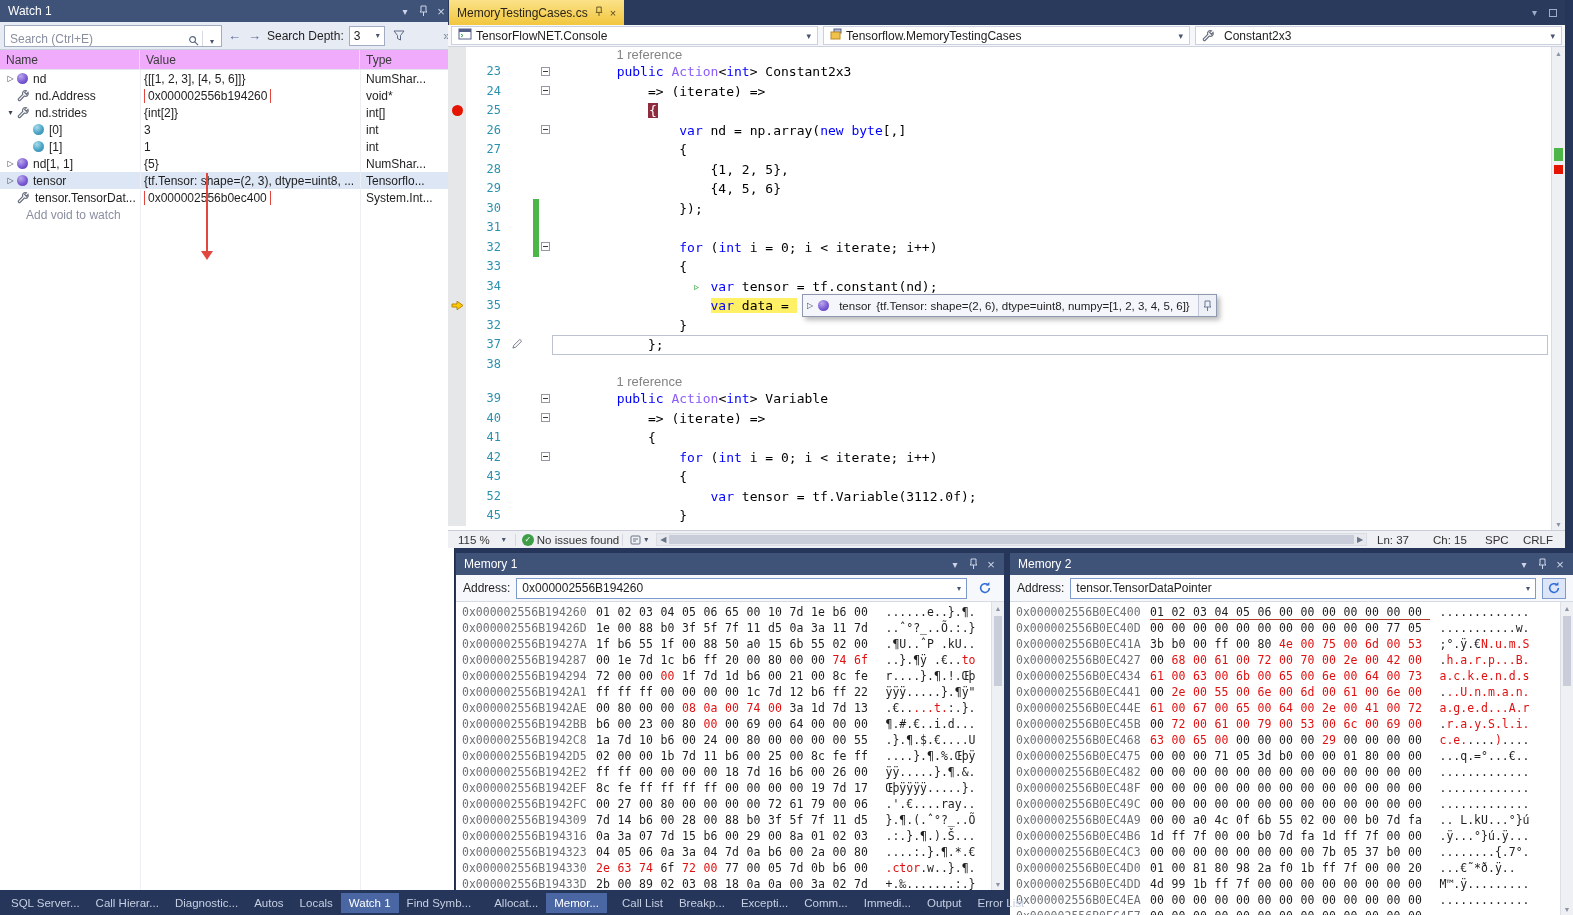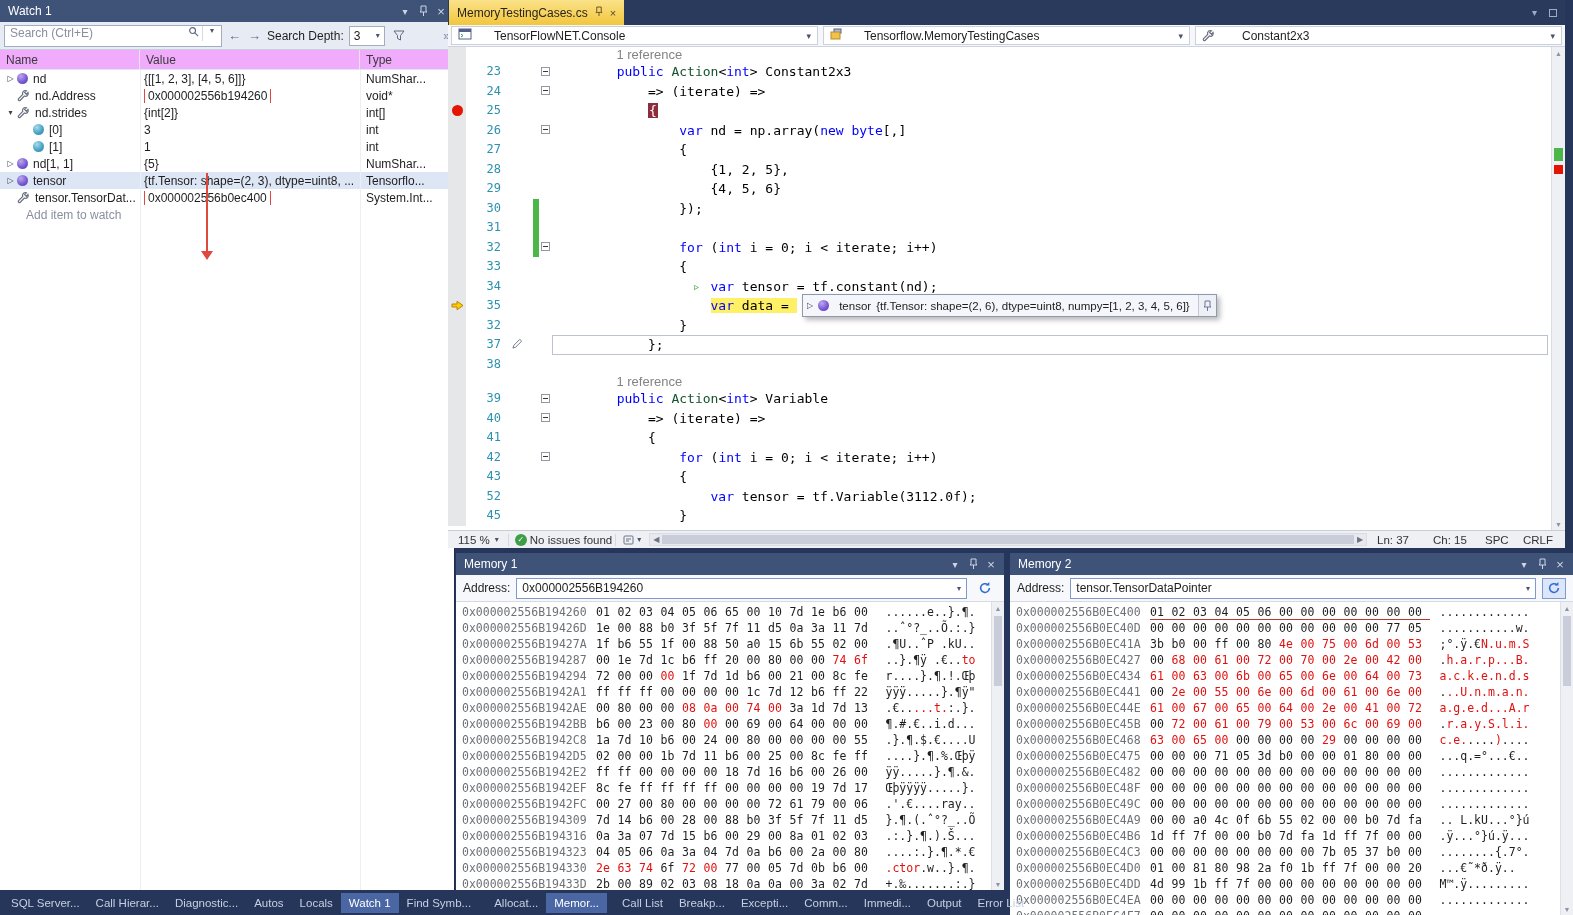--- a/index.html
+++ b/index.html
@@ -7,21 +7,21 @@
 body{position:relative;background:#26365A;font-family:"Liberation Sans",sans-serif;font-size:12px;color:#1E1E1E;overflow:hidden}
 .panel{position:absolute;background:#fff}
 .titlebar{height:22px;background:#3F5277;color:#fff;display:flex;align-items:center;padding:0 4px 0 8px;font-size:12px}
 .titlebar .t{flex:1;white-space:nowrap;overflow:hidden}
 .tbi{width:18px;height:16px;display:flex;align-items:center;justify-content:center;color:#CDD6E8;font-size:10px;cursor:default}
 .icon-chevron::before{content:"▾"}
 .icon-close::before{content:"×";font-size:13px}
 
 #watch{left:0;top:0;width:455px;height:890px;display:flex;flex-direction:column;border-right:1px solid #1E2B4A}
 .searchbar{height:28px;background:#E7EBF4;border-bottom:1px solid #C9CEDC;display:flex;align-items:center;padding:0 4px;gap:5px;flex:none}
-.searchbox{flex:0 0 218px;height:22px;background:#fff;border:1px solid #A3ADC2;display:flex;align-items:flex-start}
+.searchbox{flex:0 0 218px;height:22px;background:#fff;border:1px solid #A3ADC2;display:flex;align-items:flex-end}
 .searchbox input{flex:1;border:none;outline:none;font-size:12px;padding:0 5px;font-family:inherit;background:transparent;min-width:0}
 .searchbox input::placeholder{color:#8A8FA0}
 .sdiv{width:1px;height:15px;background:#D4D9E4}
 .sbtn{width:18px;display:flex;align-items:center;justify-content:center}
 .gnav{color:#56699A;font-size:13px;width:15px;text-align:center}
 .depthcombo{width:36px;height:20px;background:#fff;border:1px solid #A3ADC2;display:flex;align-items:center;justify-content:space-between;padding:0 4px}
 .caret-s{font-size:8px;color:#49536E}
 .ovf{margin-left:auto;color:#7C86A0}
 .ovf::before{content:"»"}
 .ghead{display:flex;height:20px;border-bottom:1px solid #E3E6ED;background:#f0abfc;color:#3A3A3A;flex:none}
@@ -43,51 +43,51 @@
 .addrow{height:17px;color:#8A8FA0;display:flex;align-items:center;padding-left:26px}
 #watch-arrow{position:absolute;left:0;top:0;pointer-events:none;z-index:5}
 
 #editor{left:448px;top:0;width:1117px;height:548px}
 .tabstrip{height:25px;background:#293A5D;display:flex;align-items:stretch;padding-left:1px}
 .doctab{background:linear-gradient(#FBE289,#F2C63D);color:#2A2417;display:flex;align-items:center;padding:0 8px;gap:7px}
 .doctab .dk{color:#57491D;font-size:11px}
 .strip-icons{margin-left:auto;display:flex;align-items:center;gap:12px;color:#9FACC8;padding-right:8px;font-size:10px}
 .sqicon{width:8px;height:8px;border:1px solid #9FACC8;display:inline-block}
 .navbar{height:22px;background:#F6F7FA;border-bottom:1px solid #CDD2DE;display:flex;gap:5px;padding:1px 3px}
-.combo{flex:1;background:#fff;border:1px solid #CBD0DD;display:flex;align-items:center;gap:22px;padding:0 6px;overflow:hidden;white-space:nowrap}
+.combo{flex:1;background:#fff;border:1px solid #CBD0DD;display:flex;align-items:center;gap:4px;padding:0 6px;overflow:hidden;white-space:nowrap}
 .combo .car{margin-left:auto;font-size:9px;color:#49536E}
 .codewrap{position:absolute;top:47px;left:0;right:14px;bottom:18px;overflow:hidden;background:#fff;font-family:"DejaVu Sans Mono",monospace;font-size:13px}
 .crow{display:flex;height:19.5px;line-height:19.5px;position:relative}
 .crow.lens{height:15px;line-height:15px}
 .gut{width:18px;background:#E6E7E8;flex:none;display:flex;align-items:center;justify-content:center}
 .lnum{width:44px;flex:none;text-align:right;padding-right:9px;color:#2B91AF;font-size:12px}
 .lpad{width:23px;flex:none}
 .lbar{width:6px;flex:none}
 .lbar.chg{background:#4CB648}
 .lfold{width:15px;flex:none;position:relative}
 .fbox{position:absolute;left:2px;top:50%;margin-top:-5px;width:9px;height:9px;border:1px solid #9398A3;background:#fff}
 .fbox::after{content:"";position:absolute;left:1px;right:1px;top:3px;height:1px;background:#3A3A3A}
 .ltxt{white-space:pre;flex:1;overflow:hidden;min-width:0}
 .lenst{font-family:"Liberation Sans",sans-serif;font-size:13px;color:#848484}
-.tk-k{color:#0000FF}.tk-t{color:#14532d}.tk-p{color:#000}
+.tk-k{color:#0000FF}.tk-t{color:#8b5cf6}.tk-p{color:#000}
 .tk-kh{color:#0000FF;background:#FFF066}.tk-ph{color:#000;background:#FFF066}
 .tk-bb{color:#fff;background:#8E2B3C;padding:0 1px}
 .bp{width:11px;height:11px;border-radius:50%;background:#E51400;display:inline-block}
 .curarrow{display:inline-flex}
 .step{position:absolute;left:246px;top:0;color:#2FA63A;font-size:10px;font-family:"Liberation Sans",sans-serif}
 .caretbox{position:absolute;left:104px;right:3px;top:0;bottom:0;border:1px solid #BCC2CF;pointer-events:none}
 .pencil{position:absolute;left:64px;top:3px;display:inline-flex}
 .datatip{position:absolute;left:354px;top:247px;height:23px;background:#F4F6FB;border:1px solid #8E99AF;box-shadow:3px 3px 5px rgba(0,0,0,.28);display:flex;align-items:center;padding:0 0 0 4px;gap:5px;font-family:"Liberation Sans",sans-serif;font-size:11.5px;z-index:6;white-space:nowrap}
 .dt-exp{font-size:8px;color:#3A4358}
 .dt-pin{border-left:1px solid #C2C8D6;margin-left:3px;padding:0 4px;height:100%;display:flex;align-items:center;background:#EDF0F7}
 .vsb{position:absolute;right:0;top:47px;bottom:18px;width:14px;background:#EFF0F4;border-left:1px solid #DADCE4}
 .vsb .sbarr{position:absolute;left:0;right:0;height:12px;display:flex;align-items:center;justify-content:center;color:#8A93A8;font-size:7px}
 .vsb .m{position:absolute;left:2px;width:9px}
 .statusbar{position:absolute;left:0;right:0;bottom:0;height:18px;background:#EFF0F4;border-top:1px solid #C9CDD8;display:flex;align-items:center;font-size:11.5px;color:#333;padding:0 4px}
-.zoomcell{display:flex;align-items:center;gap:5px;padding:0 6px}
+.zoomcell{display:flex;align-items:center;gap:12px;padding:0 6px}
 .vdiv{width:1px;height:12px;background:#D5D8E2;margin:0 3px}
 .chk{width:12px;height:12px;border-radius:50%;background:#3E9E47;color:#fff;font-size:8px;display:flex;align-items:center;justify-content:center;margin:0 3px}
 .chk::before{content:"✓"}
 .hsb{flex:1;height:13px;margin:0 8px;background:#E7E9EE;border:1px solid #DADCE4;position:relative}
 .hsb .arr{position:absolute;top:0;bottom:0;width:12px;display:flex;align-items:center;justify-content:center;color:#6A7487;font-size:8px}
 .hsb .thumb{position:absolute;left:12px;right:12px;top:1px;bottom:1px;background:#C9CDD9}
 .stat{flex:none;padding:0 2px}
 .st-ln{width:56px}.st-ch{width:52px}.st-spc{width:38px}.st-eol{width:40px}
 
 .memtoolbar{height:27px;background:#F7F8FB;border-bottom:1px solid #D6DAE4;display:flex;align-items:center;gap:6px;padding:0 7px}
@@ -241,21 +241,21 @@
               <svg width="13" height="13" viewBox="0 0 16 16">
                 <path d="M13.6 4.2a3.4 3.4 0 0 1-4.5 4.5L4 13.8a1.4 1.4 0 0 1-2-2l5.1-5.1a3.4 3.4 0 0 1 4.5-4.5L9.4 4.4l2.2 2.2z" fill="none" stroke="#6B7180" stroke-width="1.5"></path>
               </svg>
             </span>
             <span>tensor.TensorDat...</span>
           </div>
           <div class="c-val"><span class="boxed">0x000002556b0ec400</span></div>
           <div class="c-type">System.Int...</div>
         </div>
       </div>
-    <div class="addrow">Add item to watch</div>
+    <div class="addrow">Add void to watch</div>
     <svg id="watch-arrow" width="455" height="890">
       <line x1="207" y1="103" x2="207" y2="181" stroke="#E0483E" stroke-width="2"></line>
       <polygon points="201,181 213,181 207,190" fill="#E0483E"></polygon>
     </svg>
   </div>
 </section>
 
 <section class="panel" id="editor">
   <div class="tabstrip">
     <div class="doctab">

